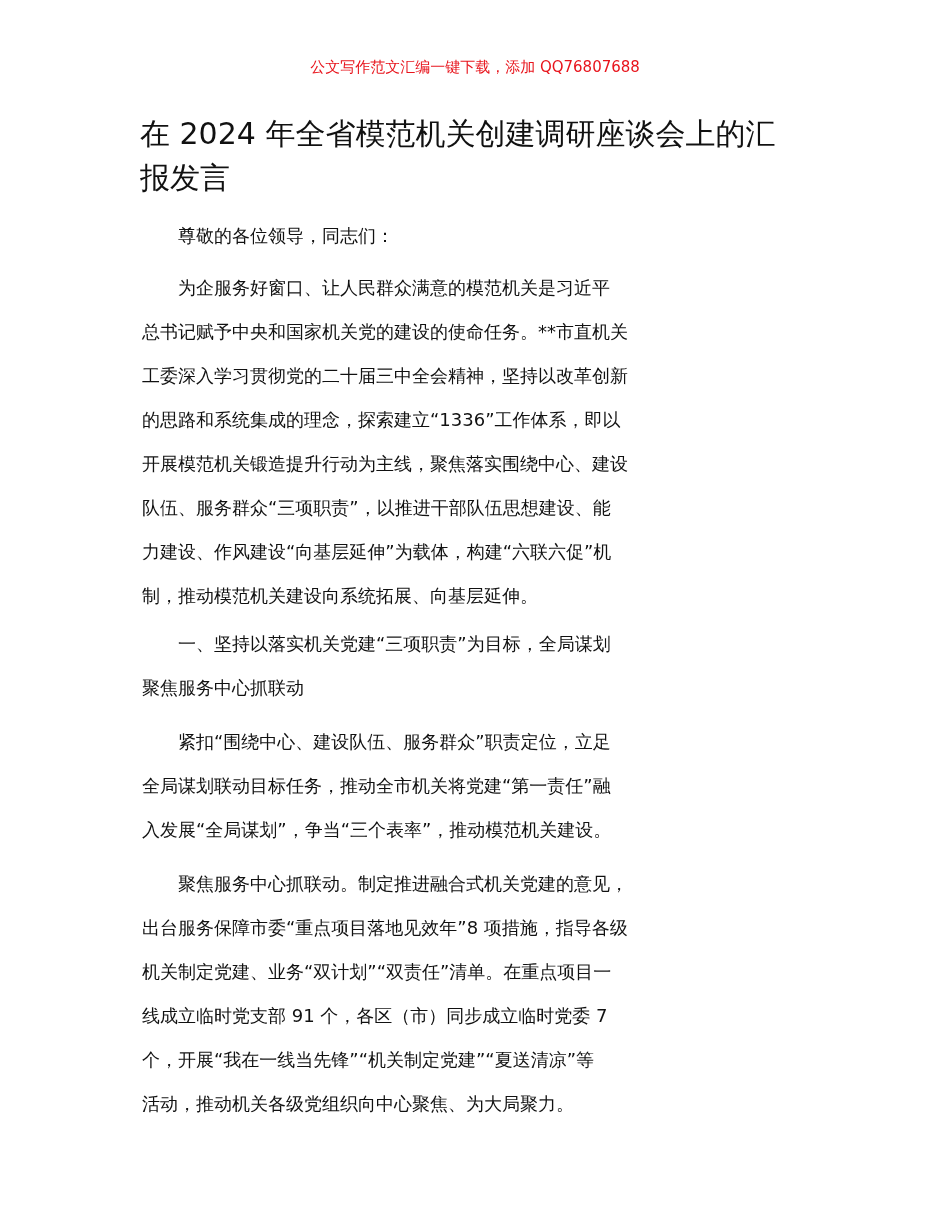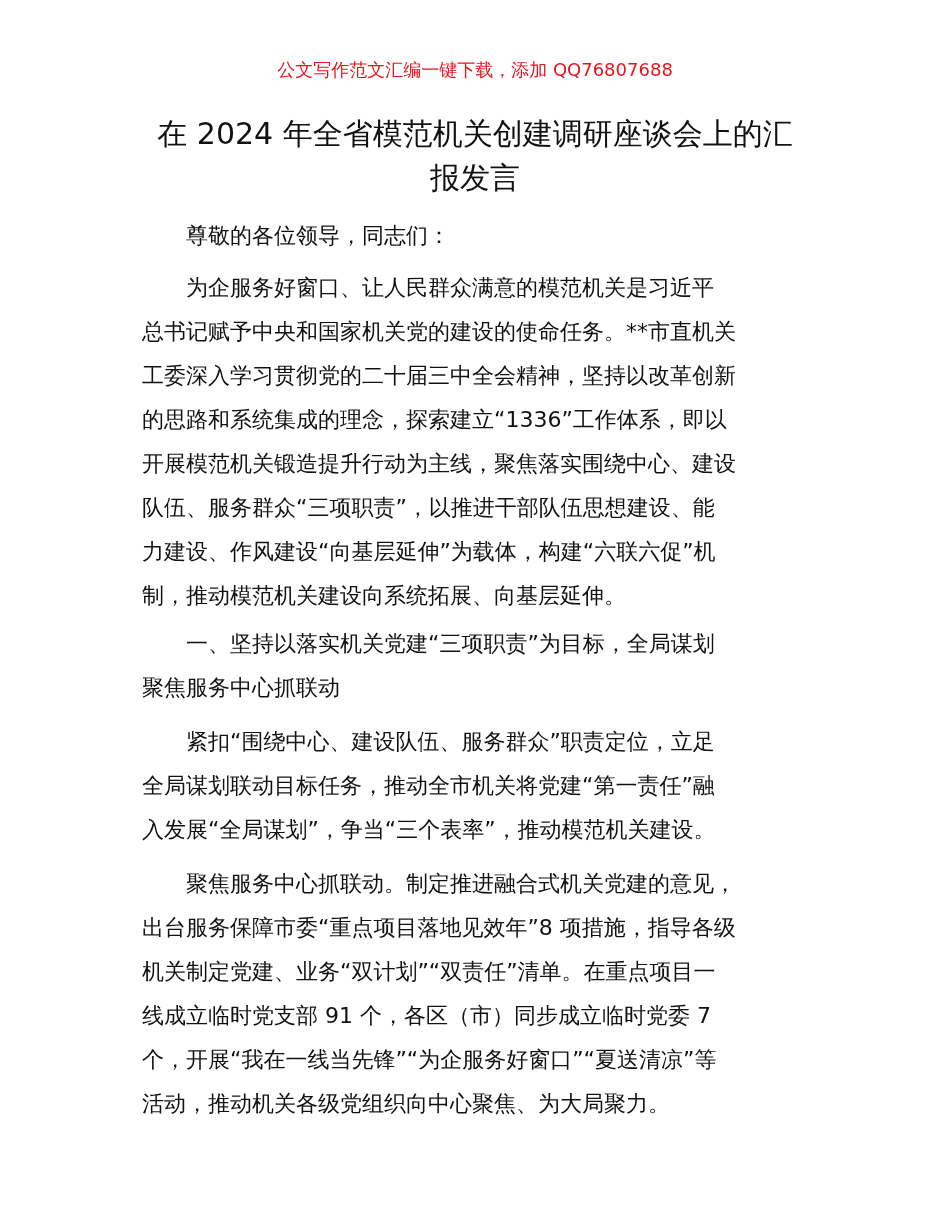--- a/index.html
+++ b/index.html
@@ -1,22 +1,22 @@
 <!DOCTYPE html>
 <html><head>
   <meta charset="utf-8">
   <style>
     html, body { margin: 0; padding: 0; background: #ffffff; }
     body { width: 950px; height: 1230px; position: relative; overflow: hidden;
       font-family: "DejaVu Sans", "Liberation Sans", sans-serif; color: #111; }
     .header-note { position: absolute; top: 58px; left: 0; width: 950px; text-align: center;
-      font-size: 18px; color: #e8141c; letter-spacing: 0px; }
-    .doc-title { position: absolute; top: 112px; left: 140px; width: 670px; text-align: center;
+      font-size: 15px; color: #e8141c; letter-spacing: 0px; }
+    .doc-title { position: absolute; top: 112px; left: 140px; width: 670px; 
       font-size: 30px; line-height: 44px; color: #111; }
-    .blk { position: absolute; left: 142px; width: 670px; font-size: 22px; line-height: 44px;
+    .blk { position: absolute; left: 142px; width: 670px; font-size: 18px; line-height: 44px;
       text-indent: 2em; text-align: justify; margin: 0; }
     .line { display: block; white-space: nowrap; text-indent: 0; }
     .line.first { padding-left: 2em; }
   </style>
 </head>
 <body>
 
 <div class="header-note">公文写作范文汇编一键下载，添加 QQ76807688</div>
 
 <div class="doc-title">
@@ -46,15 +46,15 @@
   <span class="line first">紧扣“围绕中心、建设队伍、服务群众”职责定位，立足</span>
   <span class="line">全局谋划联动目标任务，推动全市机关将党建“第一责任”融</span>
   <span class="line">入发展“全局谋划”，争当“三个表率”，推动模范机关建设。</span>
 </div>
 
 <div class="blk" style="top:862px; text-indent:0;">
   <span class="line first">聚焦服务中心抓联动。制定推进融合式机关党建的意见，</span>
   <span class="line">出台服务保障市委“重点项目落地见效年”8 项措施，指导各级</span>
   <span class="line">机关制定党建、业务“双计划”“双责任”清单。在重点项目一</span>
   <span class="line">线成立临时党支部 91 个，各区（市）同步成立临时党委 7</span>
-  <span class="line">个，开展“我在一线当先锋”“为企服务好窗口”“夏送清凉”等</span>
+  <span class="line">个，开展“我在一线当先锋”“机关制定党建”“夏送清凉”等</span>
   <span class="line">活动，推动机关各级党组织向中心聚焦、为大局聚力。</span>
 </div>
 
 </body></html>

